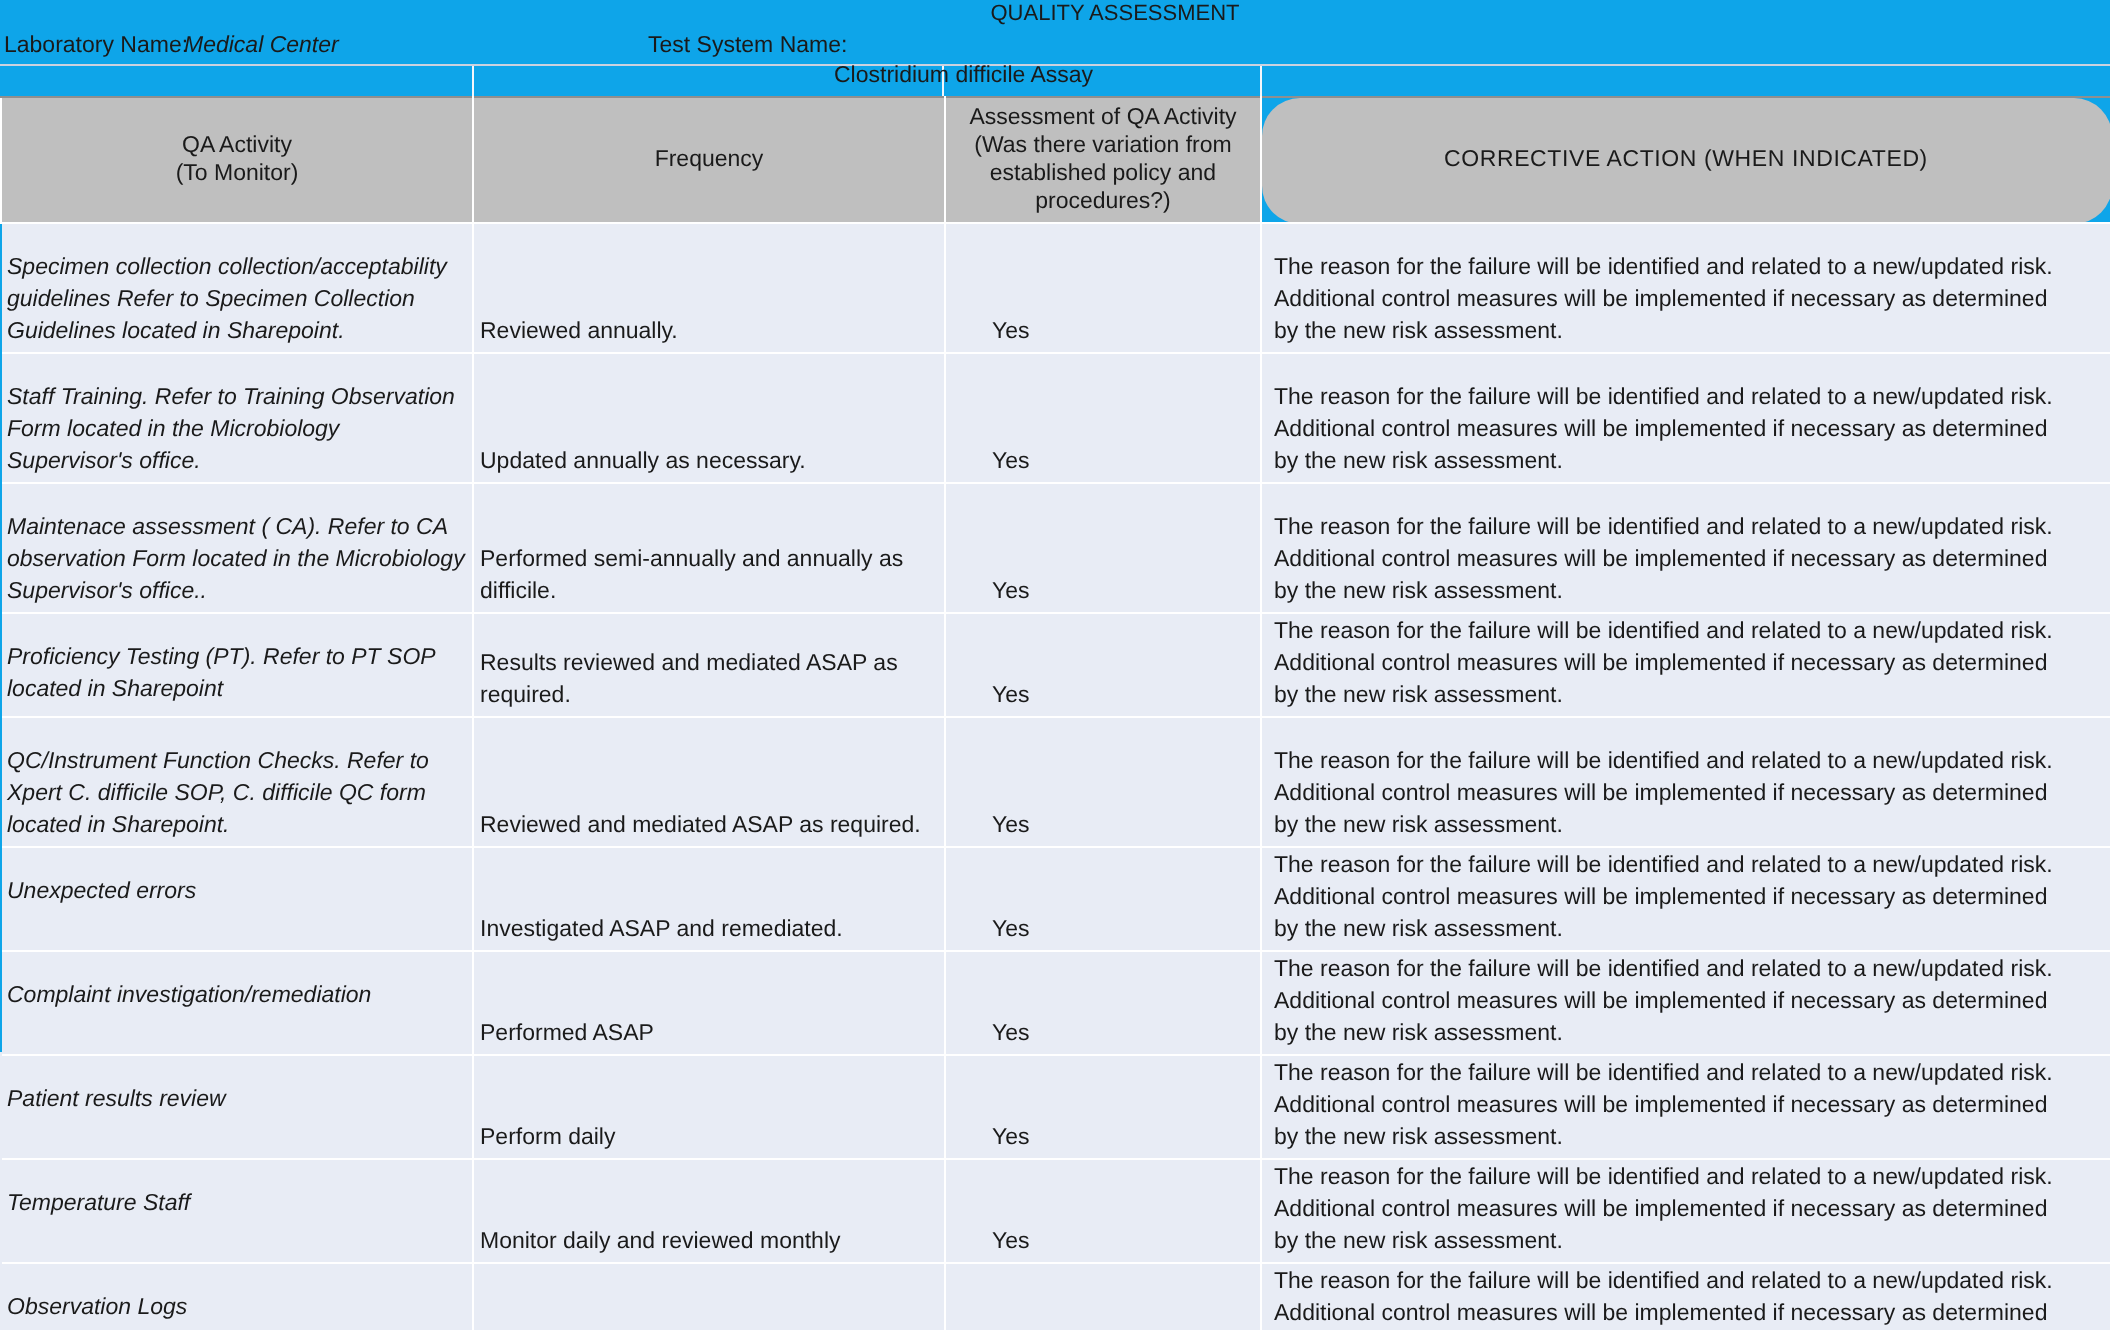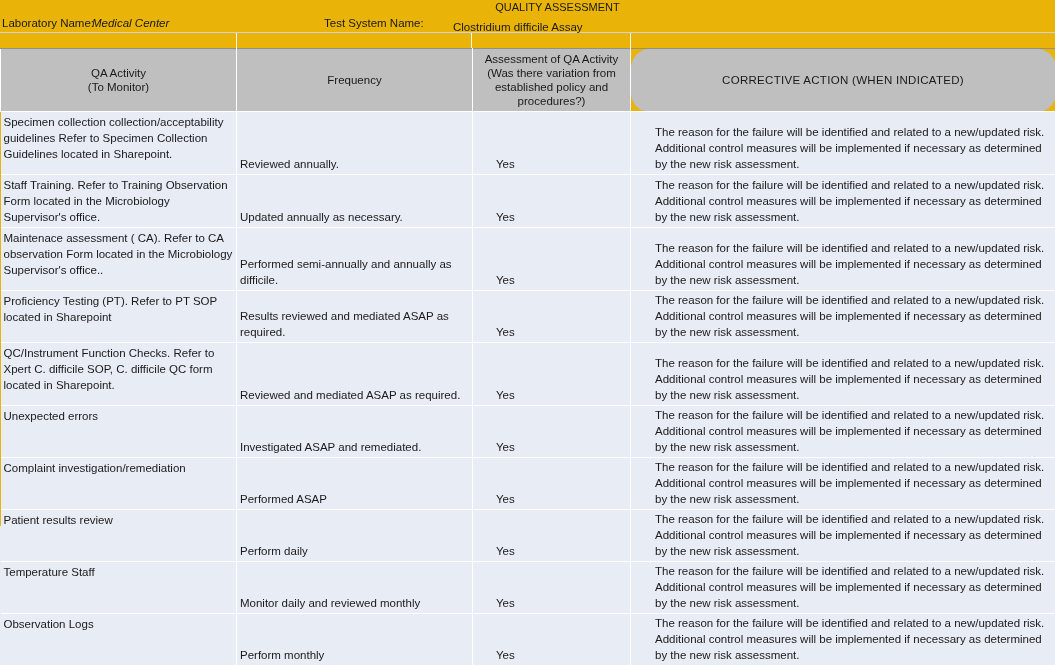--- a/index.html
+++ b/index.html
@@ -12,21 +12,21 @@
     height: 665px;
     overflow: hidden;
     font-family: "Liberation Sans", sans-serif;
     color: #1a1a1a;
     -webkit-font-smoothing: antialiased;
   }
   .sheet {
     width: 1055px;
     height: 526px;
     position: relative;
-    background: #eab308;
+    background: #0ea5e9;
   }
 
   
   .title-row {
     height: 14px;
     line-height: 14px;
     font-size: 11px;
     text-align: center;
     padding-left: 60px;
     box-sizing: border-box;
@@ -37,21 +37,21 @@
   .info-row {
     height: 18px;
     line-height: 18px;
     font-size: 11.5px;
     position: relative;
     white-space: nowrap;
   }
   .info-lab-label { position: absolute; left: 2px;   top: 0; }
   .info-lab-value { position: absolute; left: 92px; top: 0; font-style: italic; }
   .info-sys-label { position: absolute; left: 324px; top: 0; }
-  .info-sys-value { position: absolute; left: 417px; top: 4px; margin-left: 36px; }
+  .info-sys-value { position: absolute; left: 417px; top: 15px; }
 
   
   .spacer-row {
     height: 15px;
     display: flex;
     border-top: 1px solid #ccd2df;
   }
   .spacer-row > div { height: 100%; box-sizing: border-box; }
   .sp-a { width: 237px; border-right: 1px solid #f4f6fa; }
   .sp-b { width: 235px; border-right: 1px solid #f4f6fa; }
@@ -93,27 +93,27 @@
     background: #e8ecf5;
     border-right: 1px solid #ffffff;
     border-bottom: 1px solid #ffffff;
     vertical-align: bottom;
     padding: 1px 3px 2px 3px;
     line-height: 16px;
     box-sizing: border-box;
     font-size: 11.5px;
     overflow: hidden;
   }
-  tbody td.col-activity { vertical-align: top; padding-top: 2px; }
+  tbody td.col-activity { vertical-align: top; padding-top: 14px; font-style: italic; }
   tbody td.col-freq     { vertical-align: bottom; }
   tbody td.col-assess   { vertical-align: bottom; padding-left: 23px; }
   tbody td.col-action   {
     vertical-align: bottom;
     white-space: nowrap;
-    padding-left: 24px;
+    padding-left: 6px;
     margin-left: 16px;
   }
   tbody td.col-action .act-line { display: block; }
   tbody tr { height: 48px; }
   tbody tr.tall { height: 63px; }
 </style>
 </head>
 <body>
 
 <div class="sheet">

